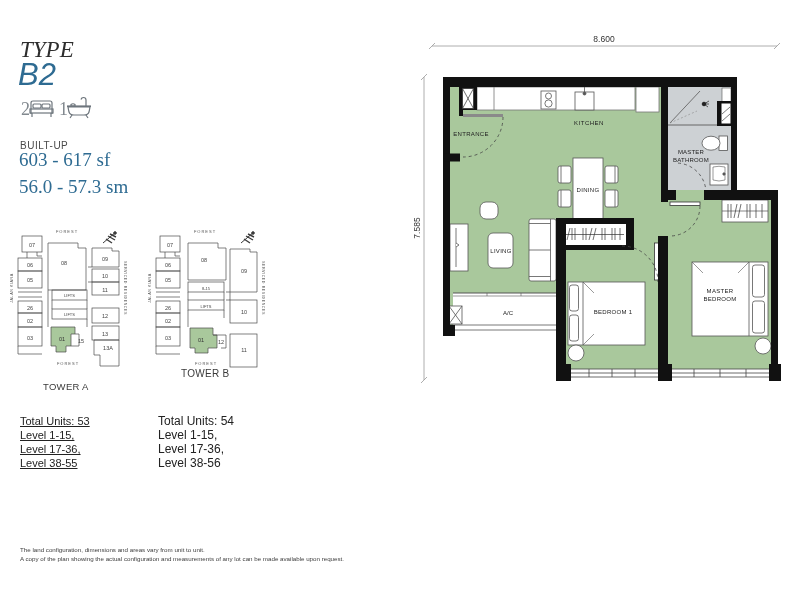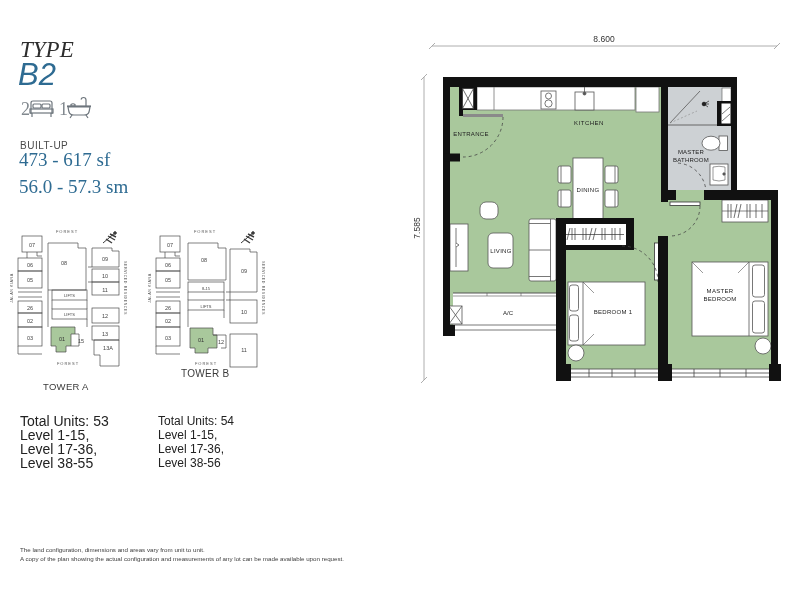--- a/index.html
+++ b/index.html
@@ -35,29 +35,29 @@
 <path d="M48 10.2 L72 10.2" stroke-width="1.6"></path>
 <path d="M67 10 L67 4 Q67 1.5 64.5 1.5 Q62.5 1.5 62 3.5"></path>
 <path d="M53 19 L51 22 M67 19 L69 22"></path>
 <path d="M52 8.5 Q54 7 56 8.5 L56 10 L52 10 Z"></path>
 </g>
 </svg>
 </div>
 
 <div class="abs" style="left:20px;top:140px;font-size:10px;letter-spacing:0.5px;color:#4a4a4a;">BUILT-UP</div>
 
-<div class="abs" style="left:19px;top:149px;font-family:'Liberation Serif',serif;font-size:19px;color:#2e6b92;">473 - 617 sf</div>
+<div class="abs" style="left:19px;top:149px;font-family:'Liberation Serif',serif;font-size:19px;color:#2e6b92;">603 - 617 sf</div>
 
 <div class="abs" style="left:19px;top:168px;font-family:'Liberation Serif',serif;font-size:19px;color:#2e6b92;margin-top:8px;">56.0 - 57.3 sm</div>
 
 <div class="abs" style="left:43px;top:381px;font-size:9.5px;letter-spacing:0.3px;color:#3a3a3a;">TOWER A</div>
 
 <div class="abs" style="left:181px;top:368px;font-size:10px;letter-spacing:0.3px;color:#3a3a3a;">TOWER B</div>
 
-<div class="abs" style="left:20px;top:414px;font-size:14px;color:#222;line-height:14px;">Total Units: 53<br>Level 1-15,<br>Level 17-36,<br>Level 38-55</div>
+<div class="abs" style="left:20px;top:414px;font-size:11px;color:#222;line-height:14px;text-decoration:underline;">Total Units: 53<br>Level 1-15,<br>Level 17-36,<br>Level 38-55</div>
 
 <div class="abs" style="left:158px;top:414px;font-size:12px;color:#222;line-height:14px;">Total Units: 54<br>Level 1-15,<br>Level 17-36,<br>Level 38-56</div>
 
 <div class="abs" style="left:20px;top:545px;font-size:6.2px;color:#3d3d3d;line-height:9.4px;">The land configuration, dimensions and areas vary from unit to unit.<br>A copy of the plan showing the actual configuration and measurements of any lot can be made available upon request.</div>
 
 <svg class="abs" style="left:0;top:0;" width="800" height="600" viewBox="0 0 800 600">
 
 <polygon points="450,87 731,87 731,200 771,200 771,369 566,369 566,326 450,326" fill="#a9c89c"></polygon>
 
 <rect x="668" y="87" width="63" height="103" fill="#cdd1d4"></rect>

